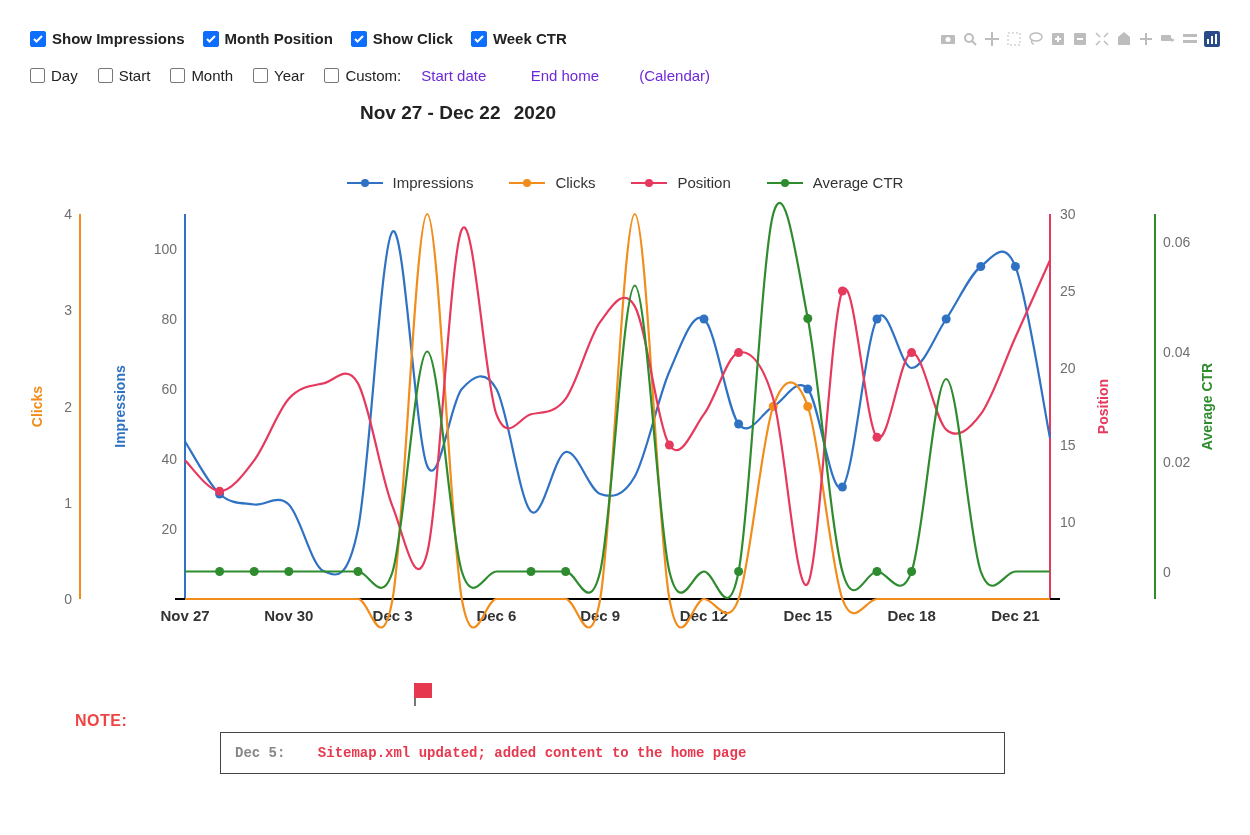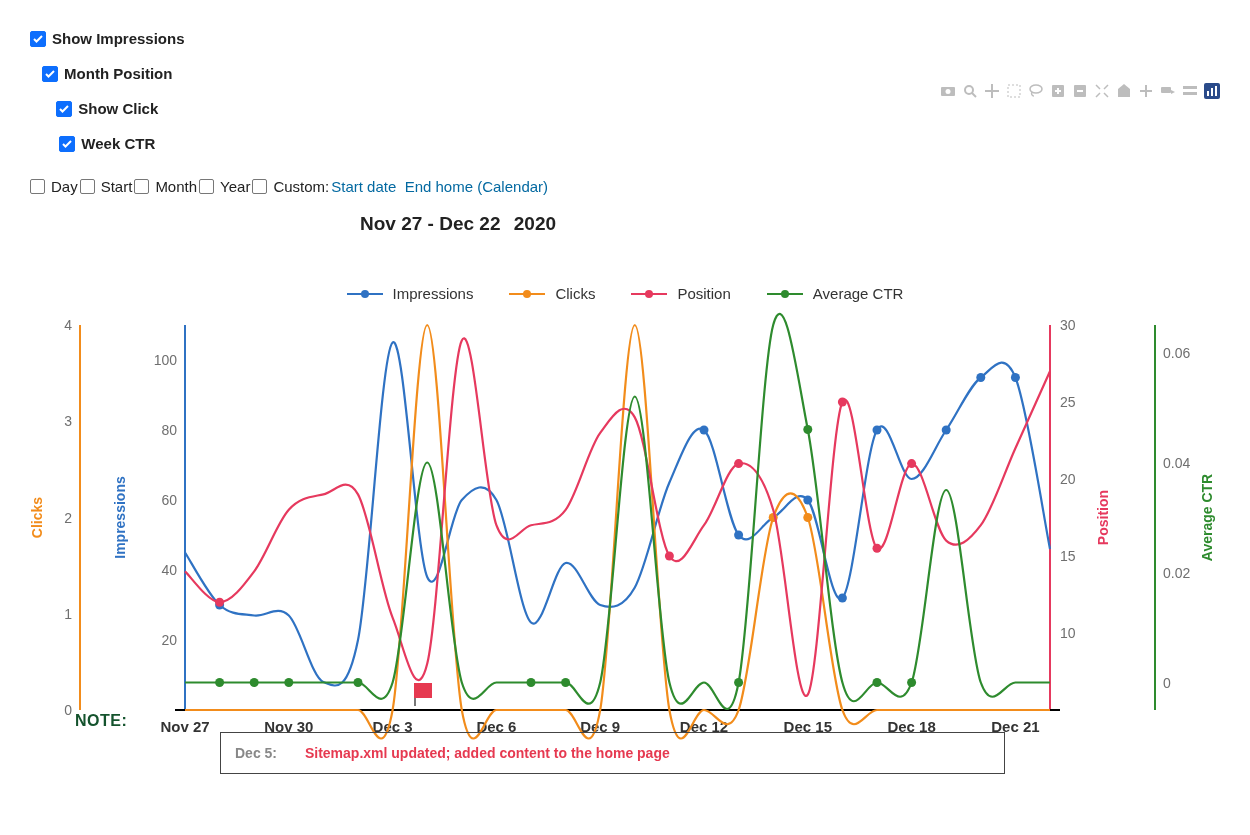--- a/index.html
+++ b/index.html
@@ -1,42 +1,42 @@
 <!DOCTYPE html>
 <html><head>
 <meta charset="utf-8">
 <style>
 html,body { margin:0; padding:0; font-family:Arial,Helvetica,sans-serif; background:#fff; color:#222; }
 .page { width:1250px; height:835px; position:relative; padding:30px 30px 0 30px; box-sizing:border-box; }
 .top-row { display:flex; justify-content:space-between; align-items:center; }
-.toggles { display:flex; gap:18px; align-items:center; font-size:15px; font-weight:600;flex-direction:column; }
+.toggles { display:flex; gap:18px; align-items:center; font-size:15px; font-weight:600; }
 .toggle { display:flex; align-items:center; gap:6px; }
 .cb { width:14px; height:14px; border:1px solid #0d6efd; background:#0d6efd; border-radius:2px; display:inline-flex; align-items:center; justify-content:center; }
 .cb svg { width:10px; height:10px; fill:#fff; }
 .cb.unchecked { background:#fff; border-color:#777; }
 .toolbar { display:flex; gap:6px; align-items:center; }
 .tbicon { width:16px; height:16px; color:#bdbdbd; }
 .tbicon.active { color:#2a4b8a; }
-.date-row { margin-top:26px; display:flex; gap:0; align-items:center; font-size:15px; font-weight:500; }
+.date-row { margin-top:20px; display:flex; gap:18px; align-items:center; font-size:15px; font-weight:500; }
 .date-row .cb { width:13px; height:13px; }
 .date-row .labeltxt { margin-right:2px; }
-.date-row .field { color:#0369a1; }
+.date-row .field { color:#6d28d9; }
 .title-row { margin-top:18px; margin-left:330px; font-size:19px; font-weight:700; }
 .title-row .year { margin-left:8px; }
 .chart-wrap { position:relative; margin-top:60px; }
 svg.chart { display:block; }
 .legend { position:absolute; left:0; right:0; top:-10px; display:flex; justify-content:center; gap:36px; font-size:15px; color:#333; }
 .legend .item { display:flex; align-items:center; gap:10px; }
 .legend .line { width:36px; height:0; border-top:2px solid; position:relative; }
 .legend .line::after { content:""; width:8px; height:8px; border-radius:50%; position:absolute; left:14px; top:-5px; background:inherit; }
-.note-label { position:absolute; left:75px; top:712px; color:#14532d; font-weight:700; font-size:16px; letter-spacing:0.5px; }
+.note-label { position:absolute; left:75px; top:712px; color:#ef4444; font-weight:700; font-size:16px; letter-spacing:0.5px; }
 .flag { position:absolute; left:414px; top:683px; width:18px; height:23px; }
 .flag .rect { width:18px; height:15px; background:#e63950; }
 .flag .pole { width:2px; height:8px; background:#777; margin-left:0px; }
-.note-box { position:absolute; left:220px; top:732px; width:785px; border:1px solid #444; padding:12px 14px; font-size:14px; box-sizing:border-box; }
+.note-box { position:absolute; left:220px; top:732px; width:785px; border:1px solid #444; padding:12px 14px; font-size:14px; box-sizing:border-box;font-family:Liberation Mono, monospace; }
 .note-box .date { color:#888; margin-right:24px; font-weight:600; }
 .note-box .text { color:#e63950; font-weight:700; }
 .axis-label { font-size:14px; font-weight:600; }
 .tick-label { font-size:14px; fill:#6f6f6f; }
 .xtick { font-size:15px; fill:#333; font-weight:600; }
 </style>
 </head>
 <body>
 <div class="page">
 

